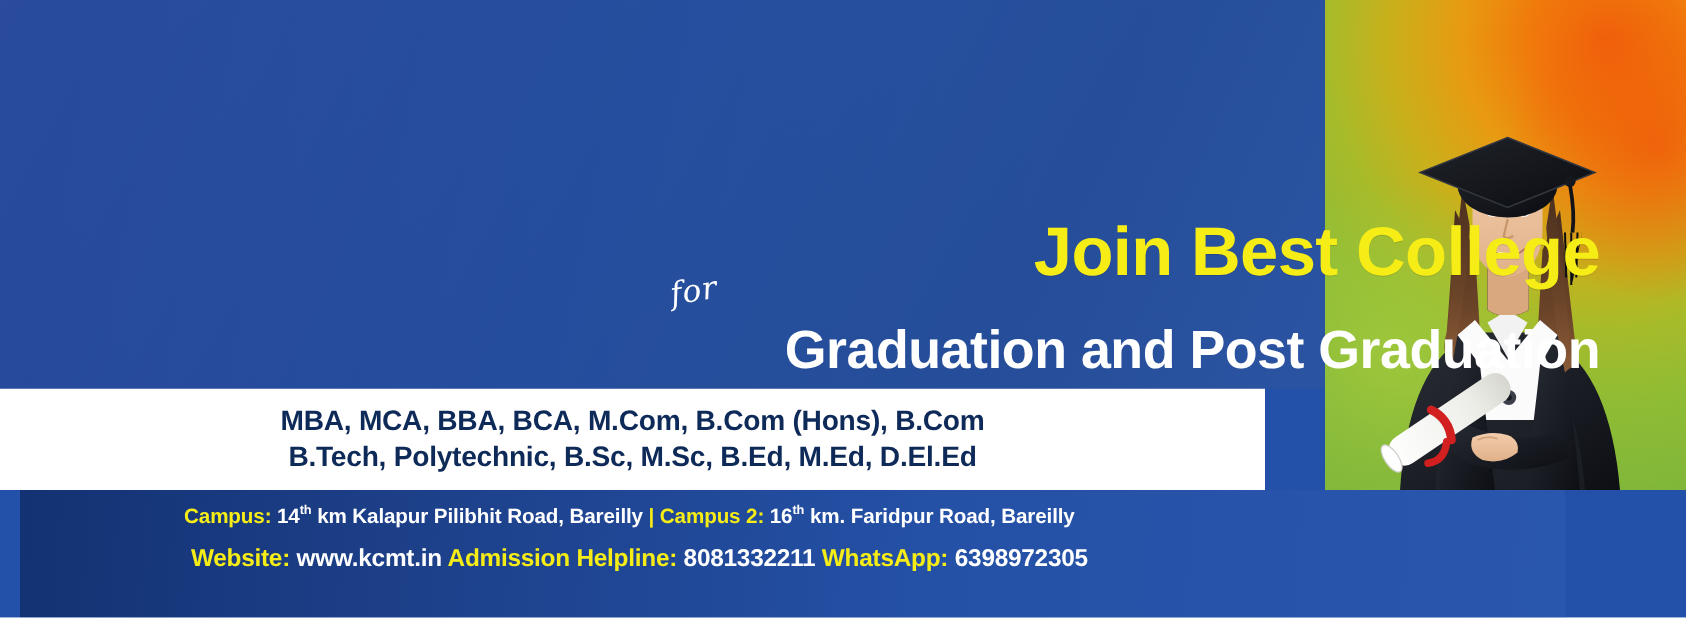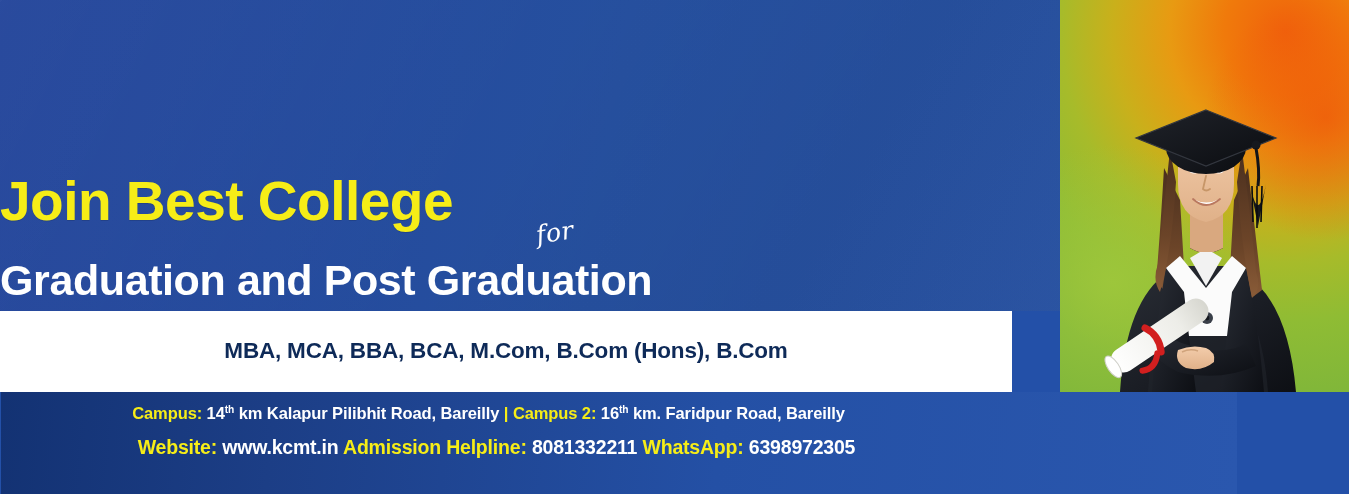--- a/index.html
+++ b/index.html
@@ -27,21 +27,21 @@
     background:
       linear-gradient(135deg, rgba(255,255,255,.025) 0 2px, rgba(0,0,0,0) 2px 120px),
       linear-gradient(35deg, rgba(0,0,0,.03) 0 1px, rgba(0,0,0,0) 1px 160px);
     opacity:.9; pointer-events:none;
   }
 
   .headline-wrap{
     position:absolute;
     left:0; top:172px;
     width:1280px;
-    text-align:left;
+    text-align:right;
     z-index:6;
   }
   .headline1{
     font-size:55px;
     font-weight:bold;
     color:#F6ED17;
     letter-spacing:-.5px;
     line-height:1.08;
     text-shadow:0 1px 0 rgba(0,0,0,.12);
     white-space:nowrap;
@@ -100,21 +100,21 @@
       radial-gradient(70% 50% at 18% 72%, rgba(160,200,60,.85) 0%, rgba(160,200,60,0) 70%),
       radial-gradient(60% 45% at 92% 30%, rgba(240,85,10,.75) 0%, rgba(240,85,10,0) 70%);
   }
 
   
   .grad{ position:absolute; left:0; top:0; width:289px; height:392px; }
 
   
   .footer{
     position:absolute;
-    left:1px; top:392px;
+    left:16px; top:392px;
     width:1236px; height:102px;
     background:linear-gradient(95deg, #133273 0%, #1C3E86 22%, #2450A5 58%, #2A57AE 100%);
   }
   .contact{
     position:absolute;
     left:0; top:0;
     width:975px; height:102px;
     padding-top:6px;
     text-align:center;
   }
@@ -139,20 +139,21 @@
   <div class="hero"></div>
 
   <div class="headline-wrap">
     <div class="headline1">Join Best College</div>
     <div class="headline2">Graduation and Post Graduation</div>
     <div class="script-for">for</div>
   </div>
 
   <div class="courses">
     <div class="courses-line">MBA, MCA, BBA, BCA, M.Com, B.Com (Hons), B.Com</div>
+    <div class="courses-line">B.Tech, Polytechnic, B.Sc, M.Sc, B.Ed, M.Ed, D.El.Ed</div>
   </div>
 
   <div class="photo">
     <div class="grad-soft"></div>
     <svg class="grad" viewBox="0 0 289 392">
       <defs>
         <linearGradient id="gownG" x1="0" y1="0" x2="1" y2="1">
           <stop offset="0%" stop-color="#2A2E36"></stop>
           <stop offset="55%" stop-color="#1A1D24"></stop>
           <stop offset="100%" stop-color="#0D0F14"></stop>

